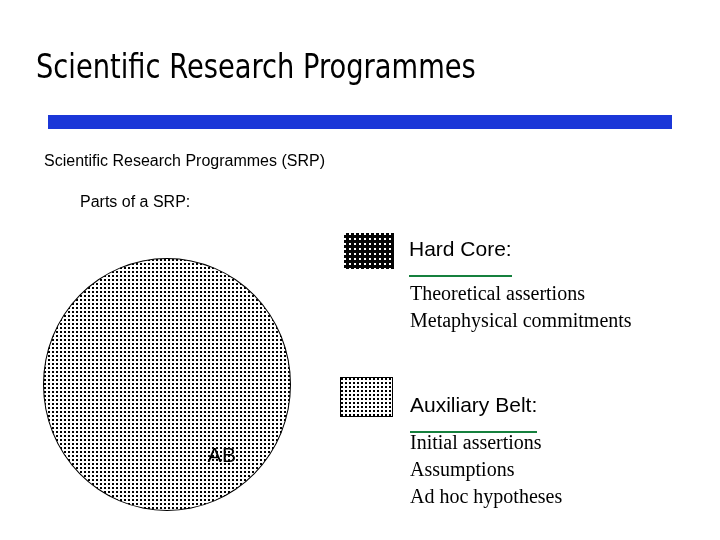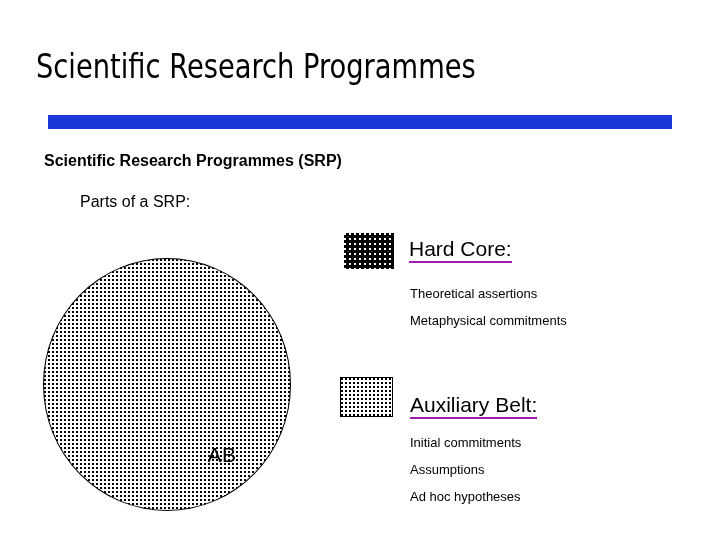--- a/index.html
+++ b/index.html
@@ -41,21 +41,21 @@
     height: 14px;
     background: #1b37d8;
   }
 
   
   #srp-heading {
     position: absolute;
     left: 44px;
     top: 151px;
     font-size: 16px;
-    font-weight: bold;
+    font-weight: normal;
     line-height: 20px;
     white-space: nowrap;
   }
   #srp-subheading {
     position: absolute;
     left: 44px;
     top: 192px;
     font-size: 16px;
     font-weight: normal;
     line-height: 20px;
@@ -154,31 +154,32 @@
       radial-gradient(circle at 1px 1px, #000000 0.8px, rgba(0,0,0,0) 1.1px);
     background-size: 4px 4px;
   }
 
   .legend-title {
     position: absolute;
     font-size: 21px;
     line-height: 24px;
     font-weight: normal;
     white-space: nowrap;
-    border-bottom: 2px solid #a21caf;
-    padding-bottom: 0;
+    border-bottom: 2px solid #15803d;
+    padding-bottom: 14px;
   }
   #hardcore-title { left: 65px; top: 4px; }
   #auxiliary-title { left: 70px; top: 16px; }
 
   .legend-lines {
     position: absolute;
-    font-size: 13px;
+    font-size: 20px;
     line-height: 27px;
     white-space: nowrap;
+    font-family: Liberation Serif, serif;
   }
   #hardcore-lines { left: 66px; top: 47px; }
   #auxiliary-lines { left: 70px; top: 52px; }
   .legend-line { display: block; }
 </style>
 </head>
 <body>
 
 <div id="slide-title">Scientific Research Programmes</div>
 
@@ -200,17 +201,17 @@
   <div class="legend-lines" id="hardcore-lines">
     <span class="legend-line">Theoretical assertions</span>
     <span class="legend-line">Metaphysical commitments</span>
   </div>
 </div>
 
 <div class="legend-group" id="legend-auxiliary">
   <div class="swatch swatch-auxiliary"></div>
   <div class="legend-title" id="auxiliary-title">Auxiliary Belt:</div>
   <div class="legend-lines" id="auxiliary-lines">
-    <span class="legend-line">Initial commitments</span>
+    <span class="legend-line">Initial assertions</span>
     <span class="legend-line">Assumptions</span>
     <span class="legend-line">Ad hoc hypotheses</span>
   </div>
 </div>
 
 </body></html>

